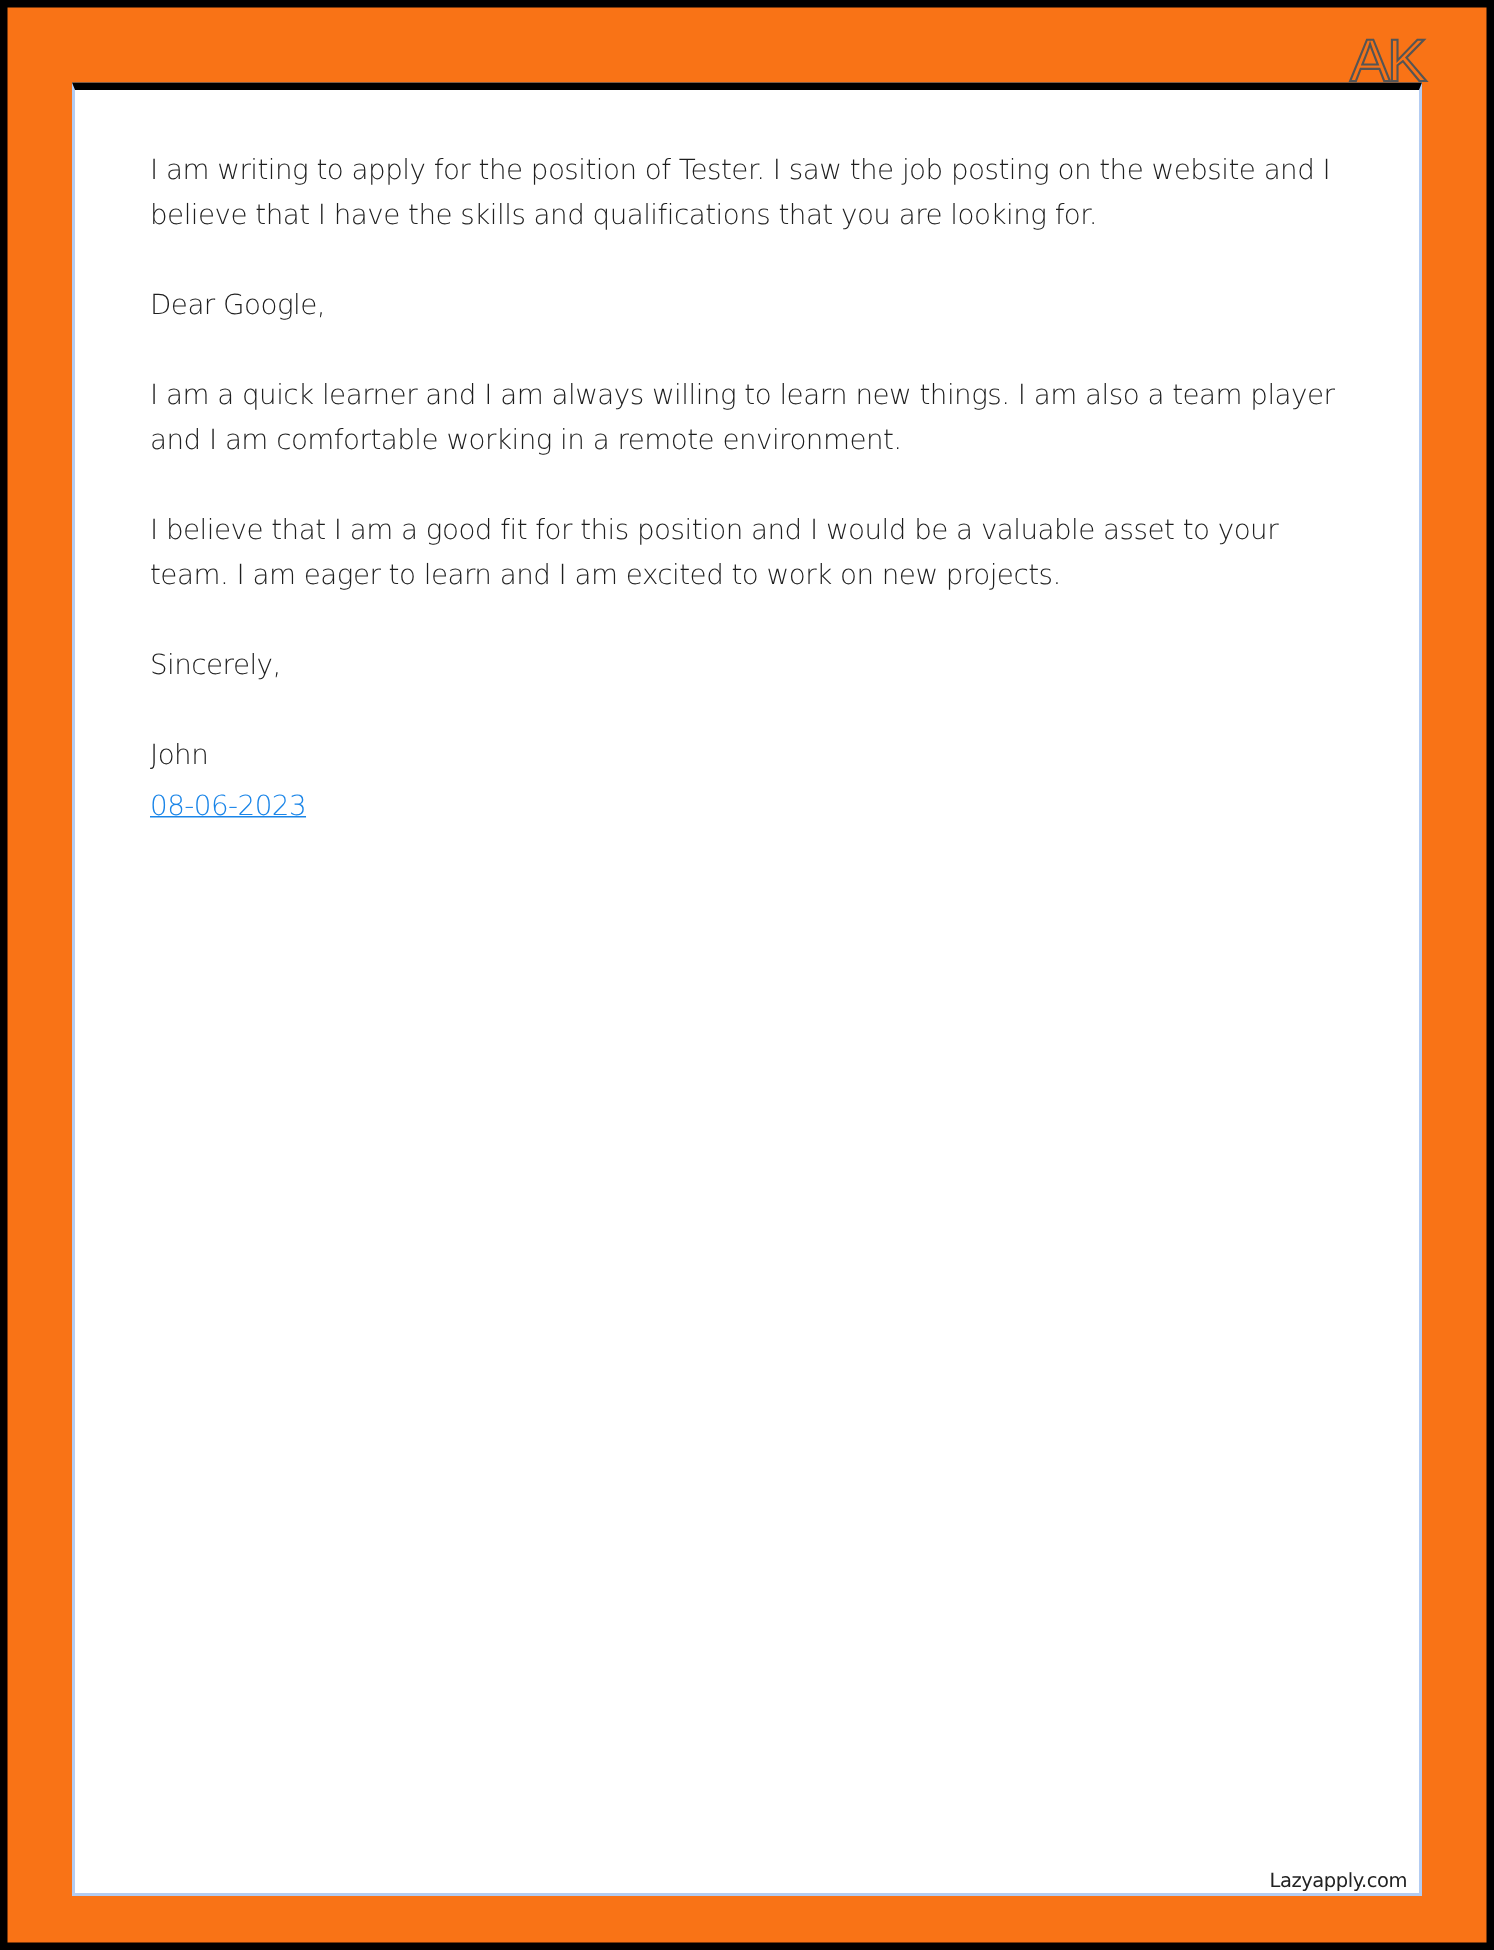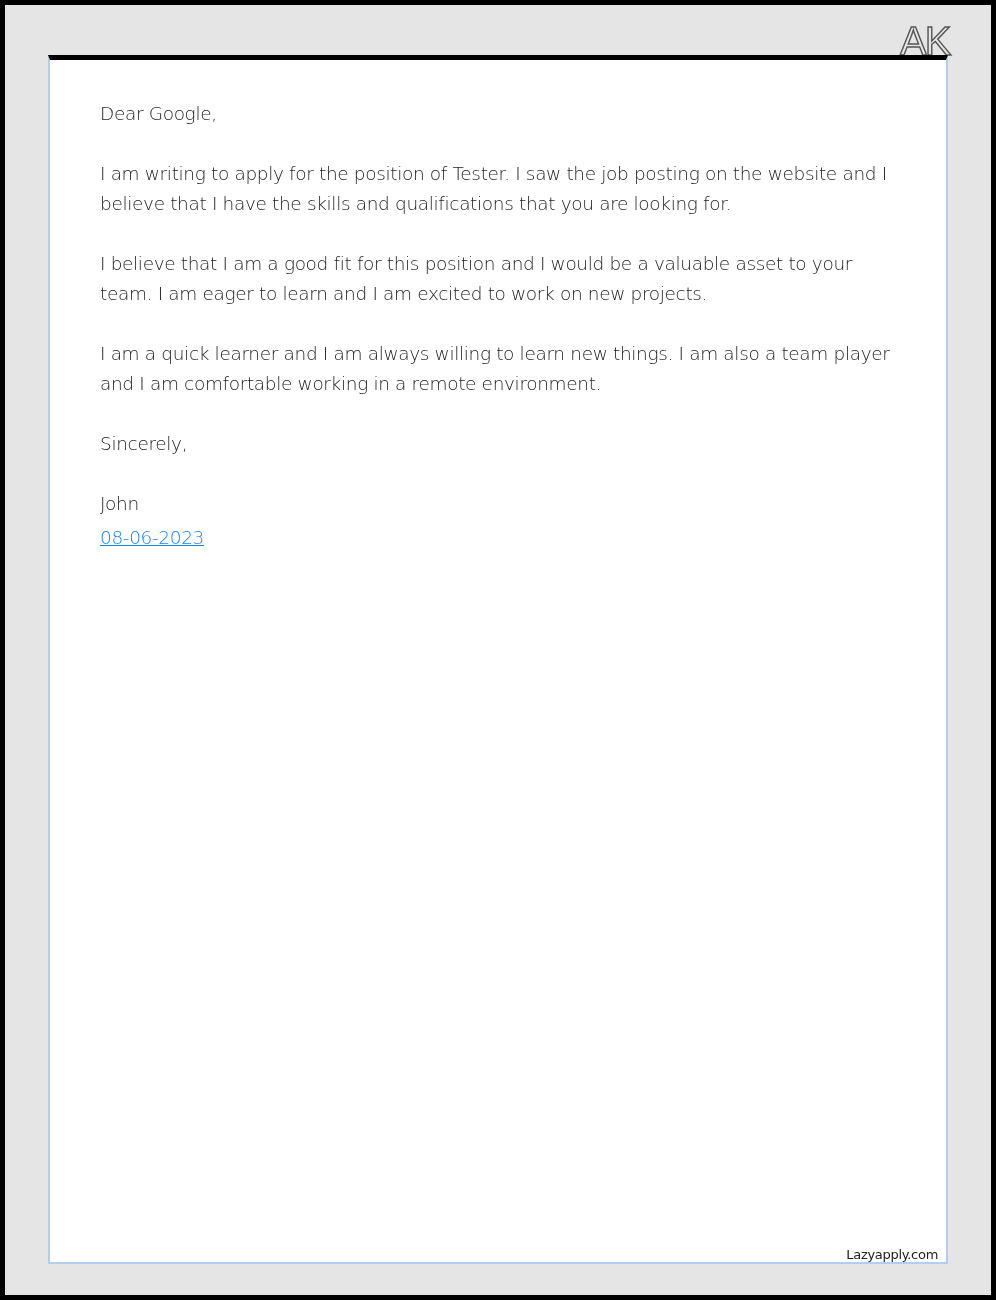--- a/index.html
+++ b/index.html
@@ -12,21 +12,21 @@
       overflow: hidden;
       background: #000;
       font-family: "DejaVu Sans", sans-serif;
     }
     .frame {
       position: absolute;
       left: 5px;
       top: 5px;
       width: 986px;
       height: 1290px;
-      background: #e5e5e5;
+      background: #f97316;
     }
     .monogram {
       position: absolute;
       left: 895px;
       top: 14px;
       font-family: "Liberation Sans", sans-serif;
       font-size: 40px;
       font-weight: 400;
       color: transparent;
       -webkit-text-stroke: 1.4px #555;
@@ -81,23 +81,23 @@
     }
   </style>
 </head>
 <body>
 
 <div class="frame">
   <div class="monogram">AK</div>
 
   <div class="card" style="left:43px; top:50px;">
     <div class="letter">
+      <p>I am writing to apply for the position of Tester. I saw the job posting on the website and I believe that I have the skills and qualifications that you are looking for.</p>
       <p>Dear Google,</p>
-      <p>I am writing to apply for the position of Tester. I saw the job posting on the website and I believe that I have the skills and qualifications that you are looking for.</p>
+      <p>I am a quick learner and I am always willing to learn new things. I am also a team player and I am comfortable working in a remote environment.</p>
       <p>I believe that I am a good fit for this position and I would be a valuable asset to your team. I am eager to learn and I am excited to work on new projects.</p>
-      <p>I am a quick learner and I am always willing to learn new things. I am also a team player and I am comfortable working in a remote environment.</p>
       <p>Sincerely,</p>
       <p class="signature">John</p>
       <p class="date">08-06-2023</p>
     </div>
     <div class="footer-brand">Lazyapply.com</div>
   </div>
 </div>
 
 </body></html>

